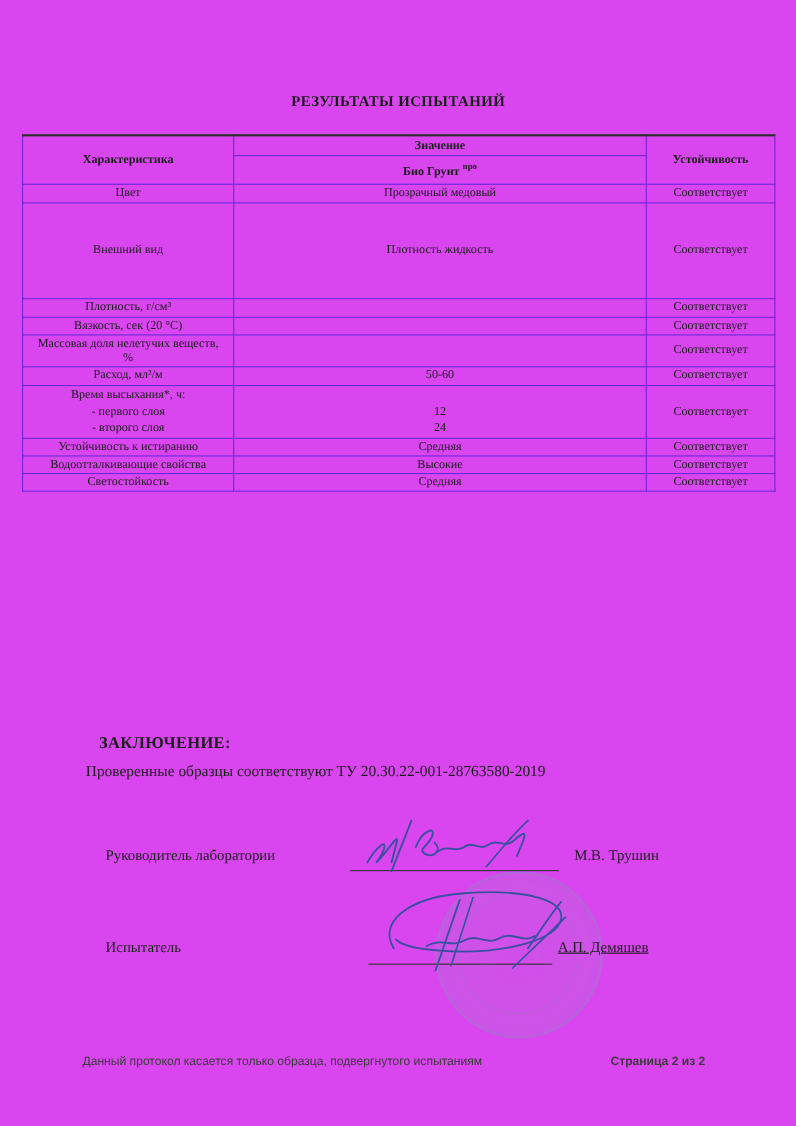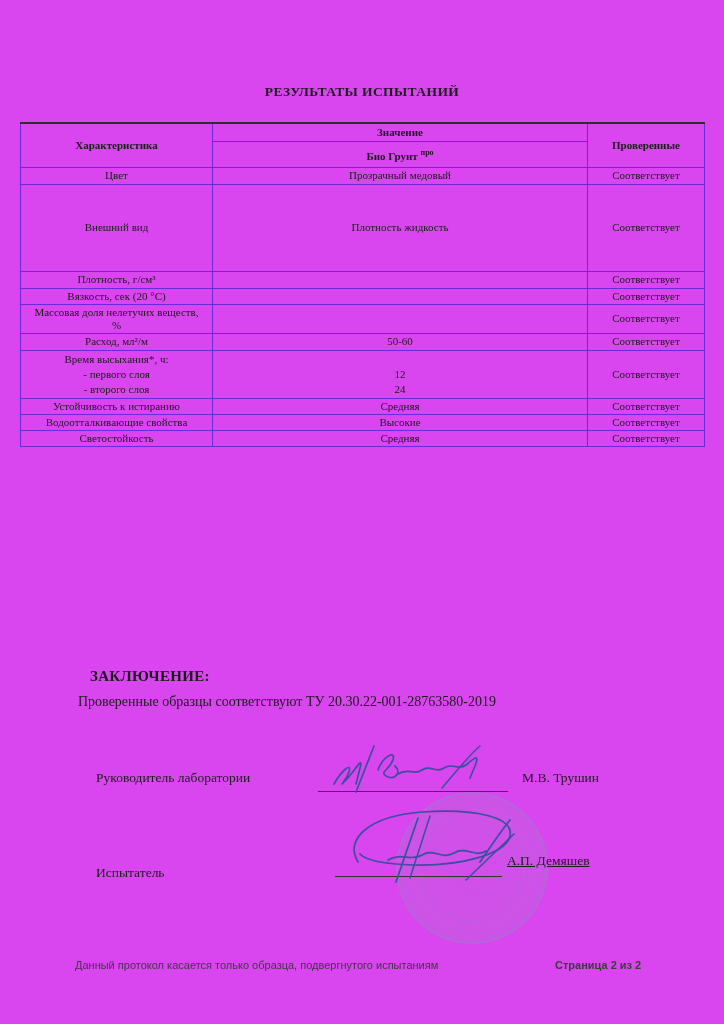--- a/index.html
+++ b/index.html
@@ -77,21 +77,21 @@
   .sig-name  { position: absolute; font-size: 13.5px; }
   .sig-line  { position: absolute; border-top: 1px solid #333; height: 0; }
   .sig-svg   { position: absolute; }
   .sig-svg path { fill: none; stroke: #3a4fa0; stroke-linecap: round; }
 
   .label-1 { top: 770px; left: 96px; }
   .name-1  { top: 770px; left: 522px; }
   .line-1  { top: 791px; left: 318px; width: 190px; }
   .svg-1   { top: 740px; left: 322px; }
 
-  .label-2 { top: 853px; left: 96px; margin-top: 12px; }
+  .label-2 { top: 853px; left: 96px; }
   .name-2  { top: 853px; left: 507px; text-decoration: underline; }
   .line-2  { top: 876px; left: 335px; width: 167px; }
   .svg-2   { top: 804px; left: 330px; }
 
   
   .stamp {
     position: absolute;
     top: 792px; left: 396px;
     width: 148px; height: 148px;
     border-radius: 50%;
@@ -133,21 +133,21 @@
   <table class="results-table">
     <colgroup>
       <col style="width:192px">
         <col style="width:375px">
         <col style="width:117px">
     </colgroup>
     <tbody>
       <tr class="r-h1">
         <td class="hdr" rowspan="2">Характеристика</td>
         <td class="hdr">Значение</td>
-        <td class="hdr" rowspan="2">Проверенные</td>
+        <td class="hdr" rowspan="2">Устойчивость</td>
       </tr>
       <tr class="r-h2">
         <td class="hdr"><span>Био Грунт</span>&nbsp;<sup>про</sup></td>
       </tr>
 
       <tr class="r0">
         <td>Цвет</td>
         <td>Прозрачный медовый</td>
         <td>Соответствует</td>
       </tr>

